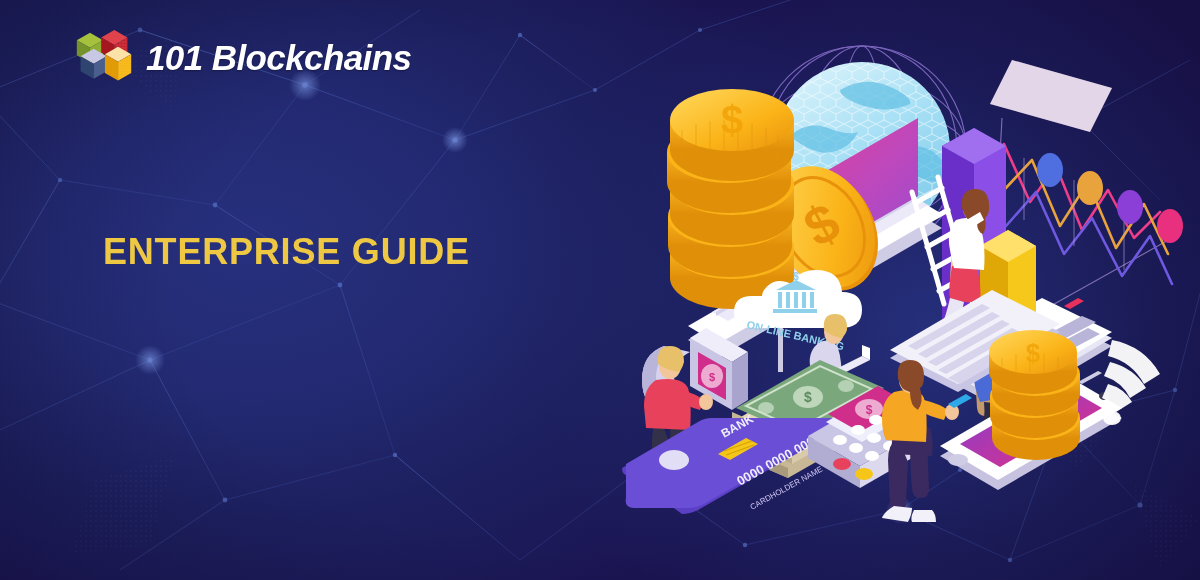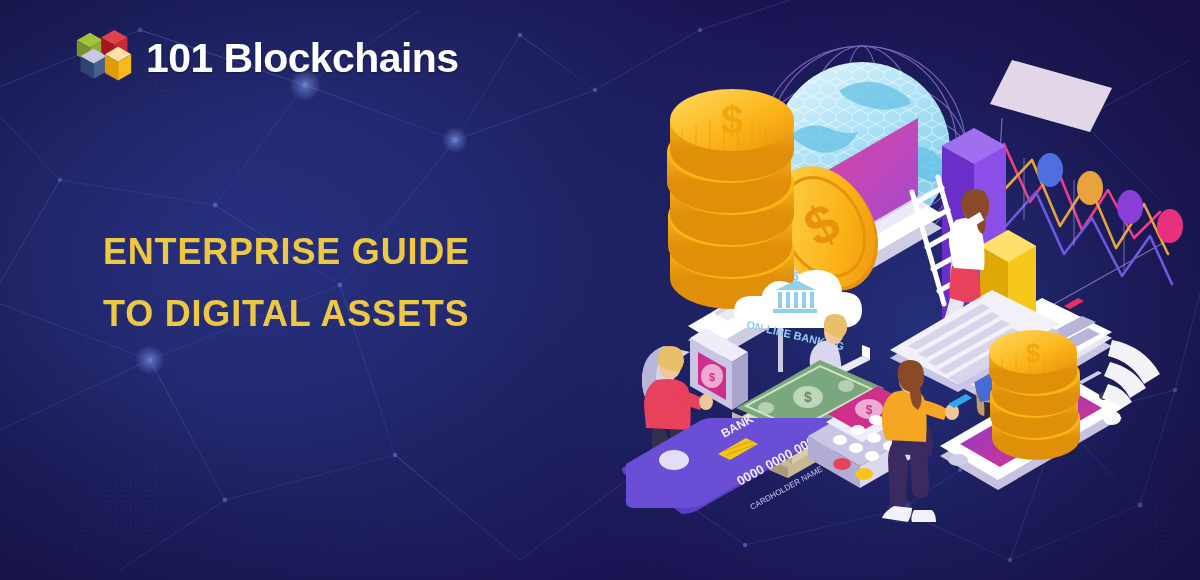--- a/index.html
+++ b/index.html
@@ -34,25 +34,26 @@
   }
 
   
   #logo-block {
     position: absolute; left: 74px; top: 27px;
     display: flex; align-items: center; gap: 12px;
   }
   #logo-mark { width: 60px; height: 62px; display: block; }
   #logo-text {
     color: #ffffff;
-    font-size: 41px;
+    font-size: 35px;
     font-weight: 700;
     letter-spacing: -0.6px;
     white-space: nowrap;
     text-shadow: 0 1px 2px rgba(0,0,0,.35);
+    font-style: italic;
   }
 
   
   #headline {
     position: absolute; left: 103px; top: 221px;
     color: #eec843;
     font-size: 36px;
     line-height: 62px;
     font-weight: 700;
     letter-spacing: 0.8px;
@@ -184,21 +185,20 @@
         <polygon points="33,29 47,37 47,57 33,49" fill="#e09b07"></polygon>
         <polygon points="47,37 61,29 61,49 47,57" fill="#f6b615"></polygon>
         <polygon points="47,37 61,29 61,49 47,57" fill="url(#dotYel)" opacity=".5"></polygon>
       </g>
     </svg>
     <span id="logo-text">101 Blockchains</span>
   </div>
 
   <h1 id="headline">
     <span class="ln">ENTERPRISE GUIDE</span>
-    <span class="ln">TO DIGITAL ASSETS</span>
   </h1>
 
   <div id="illustration">
     <svg viewBox="0 0 580 505">
       <defs>
         <linearGradient id="screenG" x1="0" y1="0" x2="1" y2="1">
           <stop offset="0%" stop-color="#ec2f7f"></stop>
           <stop offset="55%" stop-color="#b93bb8"></stop>
           <stop offset="100%" stop-color="#7b3fd6"></stop>
         </linearGradient>

